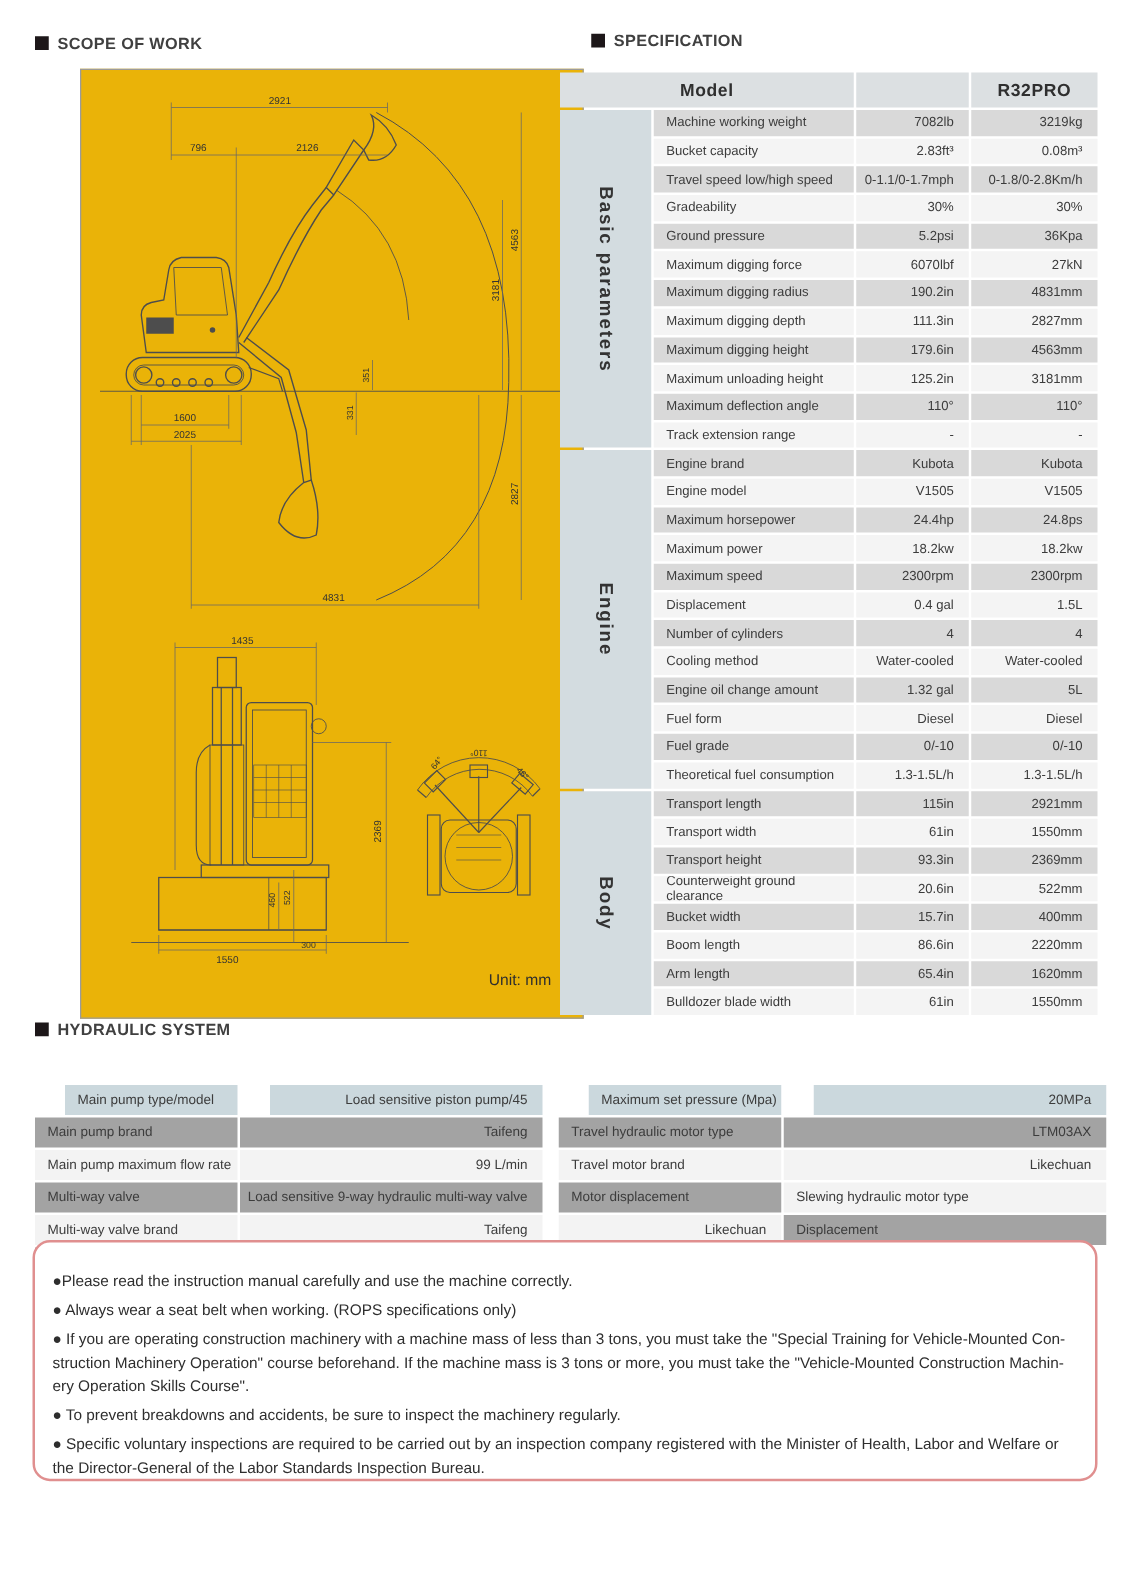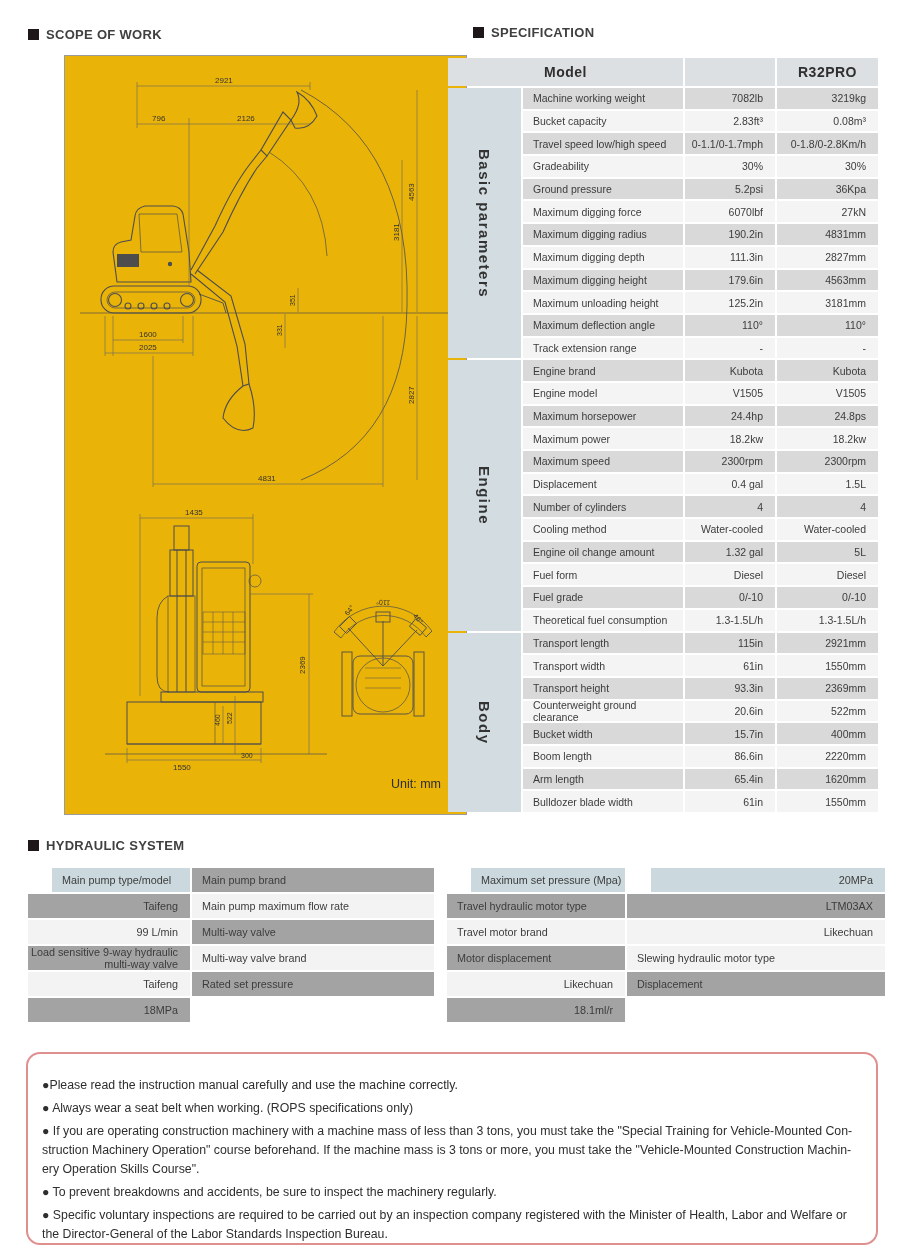--- a/index.html
+++ b/index.html
@@ -50,21 +50,21 @@
   .hyd-grid.left  { left:28px;  top:868px; width:406px; grid-template-columns:162px 242px; }
   .hyd-grid.right { left:447px; top:868px; width:438px; grid-template-columns:178px 258px; }
   .hyd-grid .cell.label { padding-left:10px; }
   .hyd-grid .cell.value { justify-content:flex-end; padding-right:12px; text-align:right; }
   .hyd-grid .row0 { background:#cbd8dd;margin-left:24px; }
   .hyd-grid .even { background:#a3a3a3; }
   .hyd-grid .odd  { background:#f3f3f3; }
 
   
   .note-box {
-    position:absolute; left:26px; top:1052px; width:852px; height:193px;
+    position:absolute; left:26px; top:992px; width:852px; height:193px;
     border:2px solid #e08f8f; border-radius:14px; background:#fff;
     padding:22px 14px 0 14px;
   }
   .note-item {
     font-size:12.3px; line-height:19px; color:#2e2e2e;
     white-space:pre-line; margin-bottom:4px;
   }
 
   
   svg text { font-family:"Liberation Sans", sans-serif; fill:#333; }
@@ -77,21 +77,21 @@
 <body>
 
 <div class="section-title" style="left:28px; top:27px;">
   <span class="sq"></span>
   <span>SCOPE OF WORK</span>
 </div>
 <div class="section-title" style="left:443px; top:25px;margin-left:30px;">
   <span class="sq"></span>
   <span>SPECIFICATION</span>
 </div>
-<div class="section-title" style="left:28px; top:838px;">
+<div class="section-title" style="left:28px; top:816px;">
   <span class="sq"></span>
   <span>HYDRAULIC SYSTEM</span>
 </div>
 
 <div class="scope-box">
   <svg width="403" height="758" viewBox="0 0 403 758">
 
     <g stroke="#4d4d4d" fill="none" stroke-width="1.1">
       <line x1="15" y1="257" x2="392" y2="257" stroke-width="0.7"></line>
 
@@ -345,20 +345,21 @@
     <div class="cell label dark">Arm length</div>
     <div class="cell imp dark">65.4in</div>
     <div class="cell met dark">1620mm</div>
     <div class="cell label light">Bulldozer blade width</div>
     <div class="cell imp light">61in</div>
     <div class="cell met light">1550mm</div>
   </div>
 
 <div class="hyd-grid left">
     <div class="cell label row0">Main pump type/model</div>
+    <div class="cell value row0">Load sensitive piston pump/45</div>
     <div class="cell label even">Main pump brand</div>
     <div class="cell value even">Taifeng</div>
     <div class="cell label odd">Main pump maximum flow rate</div>
     <div class="cell value odd">99 L/min</div>
     <div class="cell label even">Multi-way valve</div>
     <div class="cell value even">Load sensitive 9-way hydraulic multi-way valve</div>
     <div class="cell label odd">Multi-way valve brand</div>
     <div class="cell value odd">Taifeng</div>
     <div class="cell label even">Rated set pressure</div>
     <div class="cell value even">18MPa</div>

